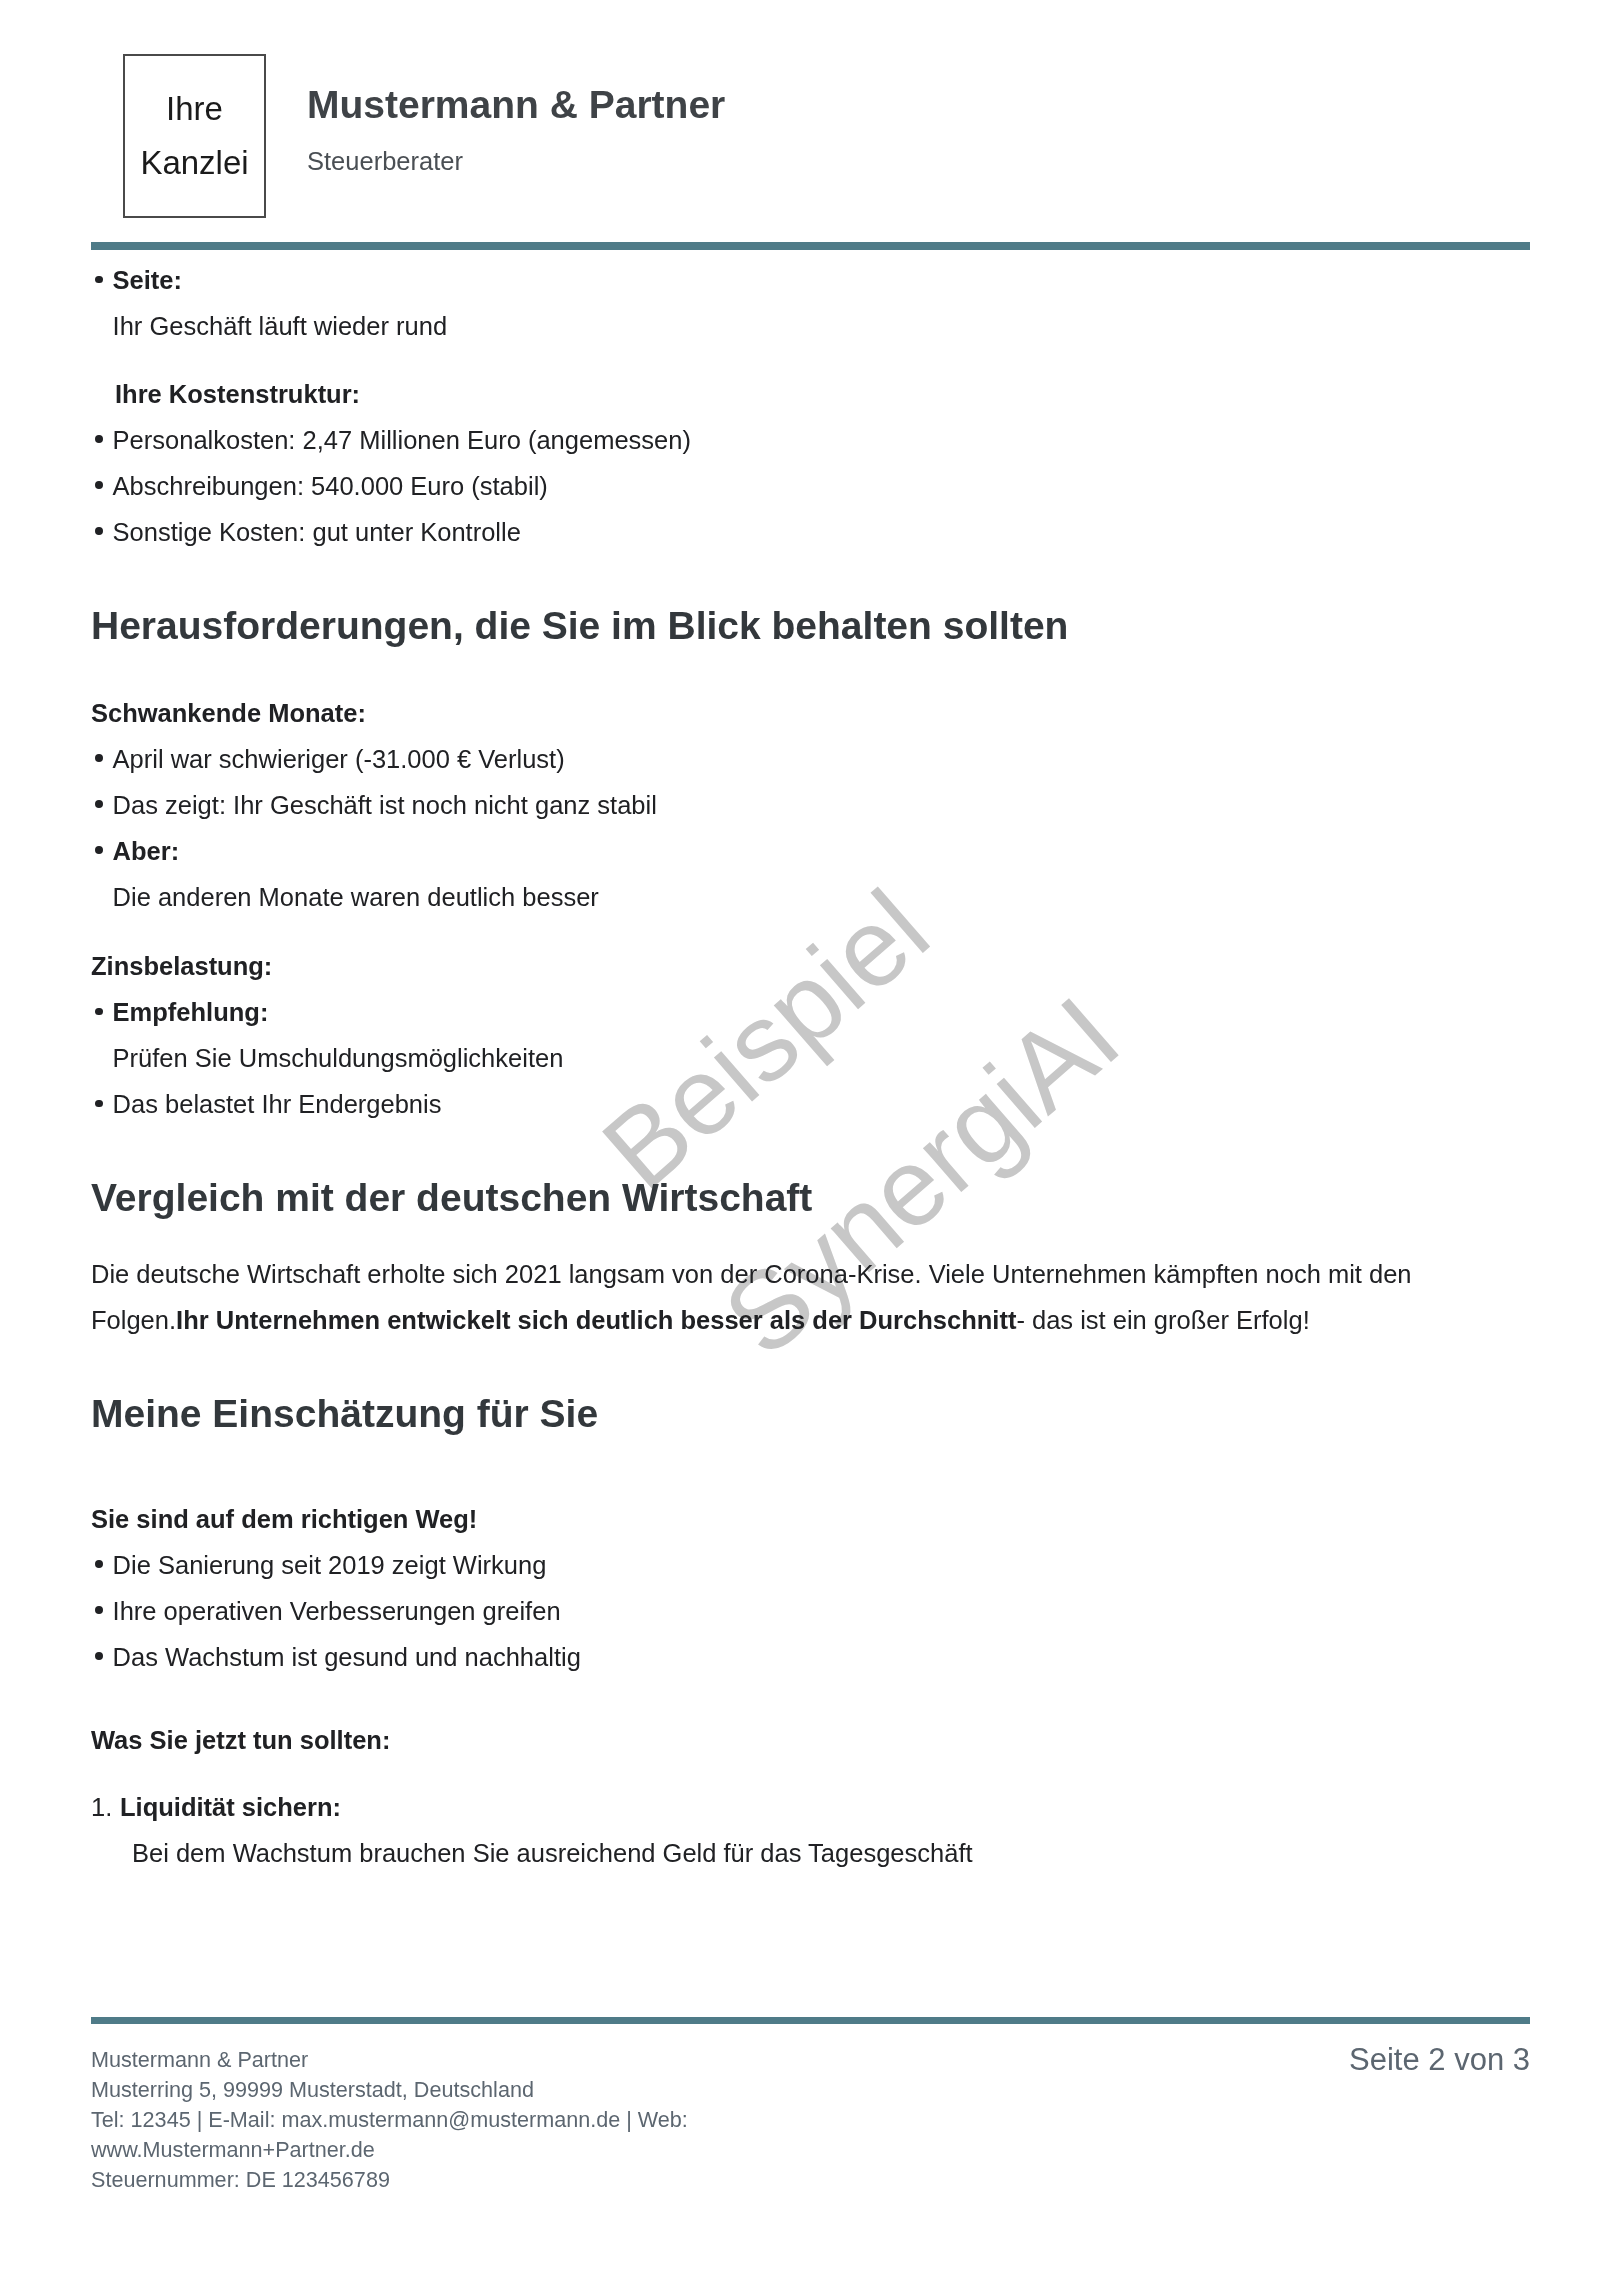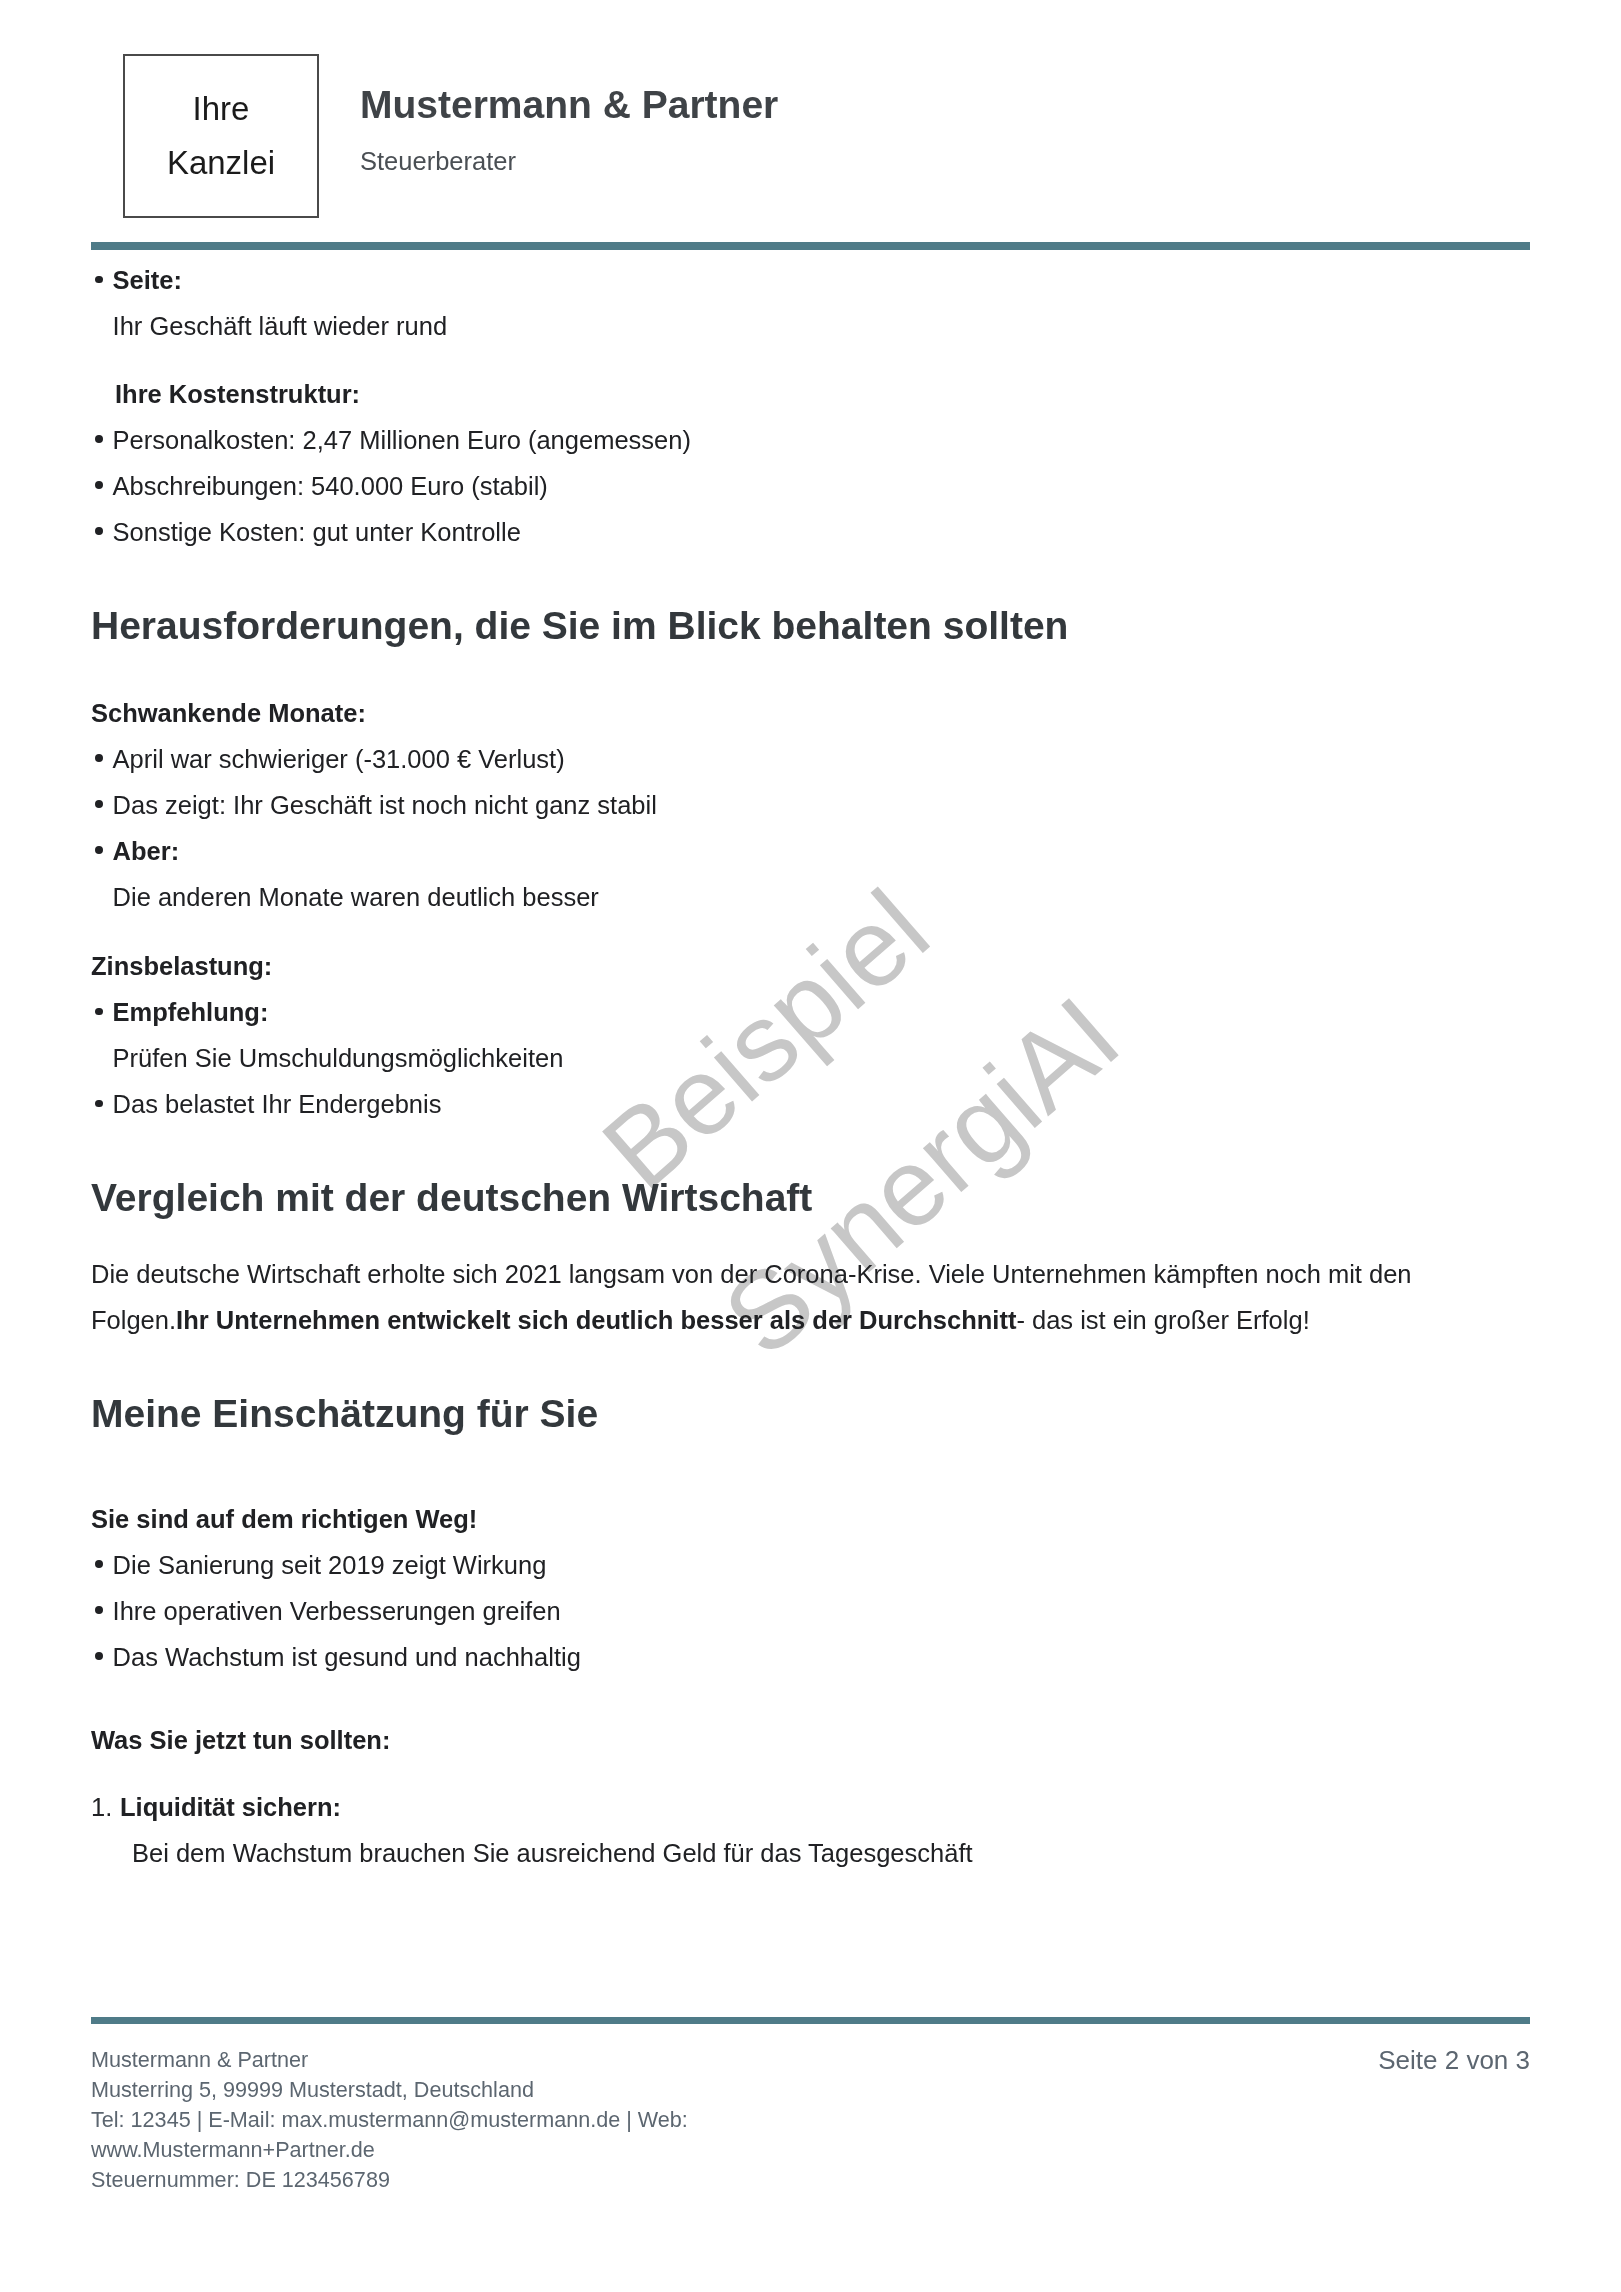--- a/index.html
+++ b/index.html
@@ -7,21 +7,21 @@
     position:relative;
     width:1621px;height:2293px;
     background:#ffffff;
     overflow:hidden;
     font-family:"Liberation Sans", sans-serif;
     color:#202124;
   }
   
   .letterhead{position:absolute;left:123px;top:54px;display:flex;align-items:flex-start;z-index:2;}
   .logo-box{
-    width:196px;height:164px;
+    width:143px;height:164px;
     border:2px solid #4a4a4a;
     box-sizing:border-box;
     display:flex;flex-direction:column;justify-content:center;align-items:center;
     background:#fff;
   }
   .logo-box .logo-line{font-size:33px;line-height:54px;color:#1b1b1b;}
   .head-text{margin-left:41px;padding-top:27.4px;}
   .company{font-size:39px;font-weight:700;color:#3f4347;line-height:47px;}
   .subtitle{font-size:25.5px;color:#4a4f54;margin-top:18px;line-height:31px;}
   .rule{position:absolute;left:91px;right:91px;height:7.8px;background:#4f7b88;z-index:2;}
@@ -48,21 +48,21 @@
   }
   .para{margin:25.5px 0 0 0;max-width:1441px;}
   .numitem{margin-top:21.6px;}
   .numitem .num{display:inline-block;min-width:29px;}
   .numitem .cont{margin-left:41px;}
   
   .footer{position:absolute;left:91px;right:91px;top:2017px;z-index:1;}
   .footer .frule{height:6.9px;background:#4f7b88;}
   .footer-row{display:flex;justify-content:space-between;align-items:flex-start;margin-top:21.6px;}
   .footer-left div{font-size:21.6px;line-height:30px;color:#5c6670;}
-  .page-indicator{font-size:26px;line-height:30px;color:#5c6670;}
+  .page-indicator{font-size:31px;line-height:30px;color:#5c6670;}
 </style>
 </head>
 <body>
 
 <div class="page">
 
   <div class="letterhead">
     <div class="logo-box">
       <div class="logo-line">Ihre</div>
       <div class="logo-line">Kanzlei</div>

